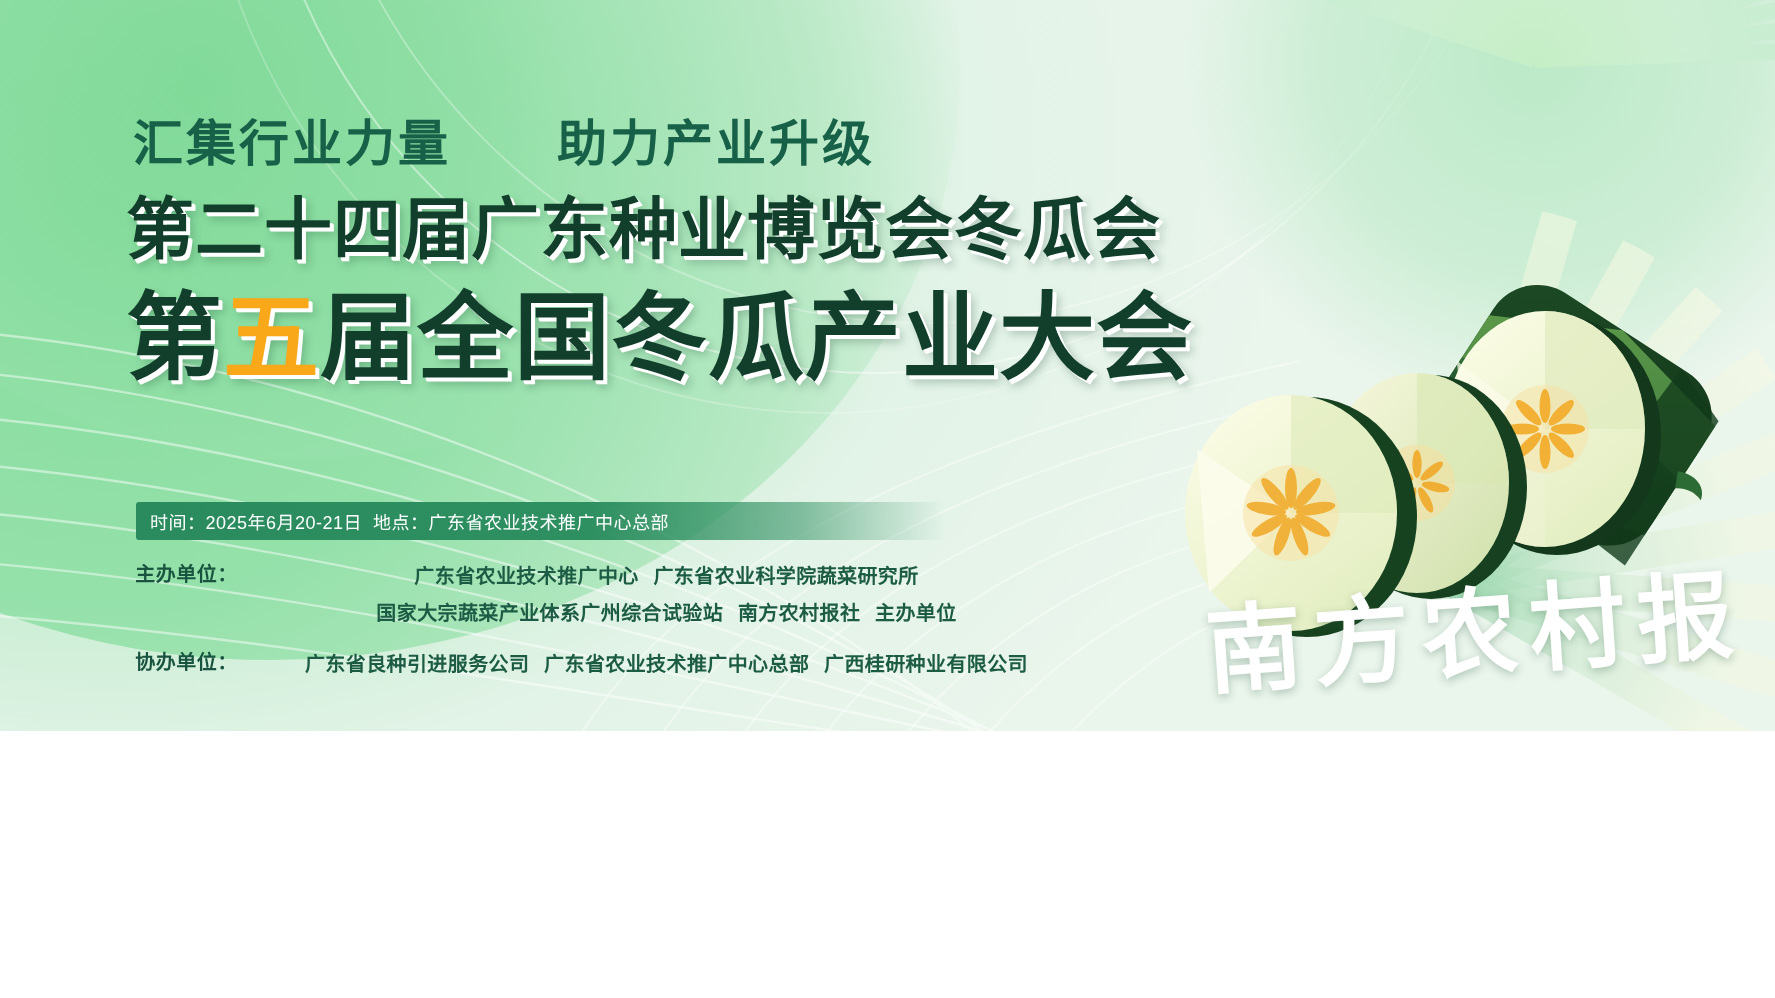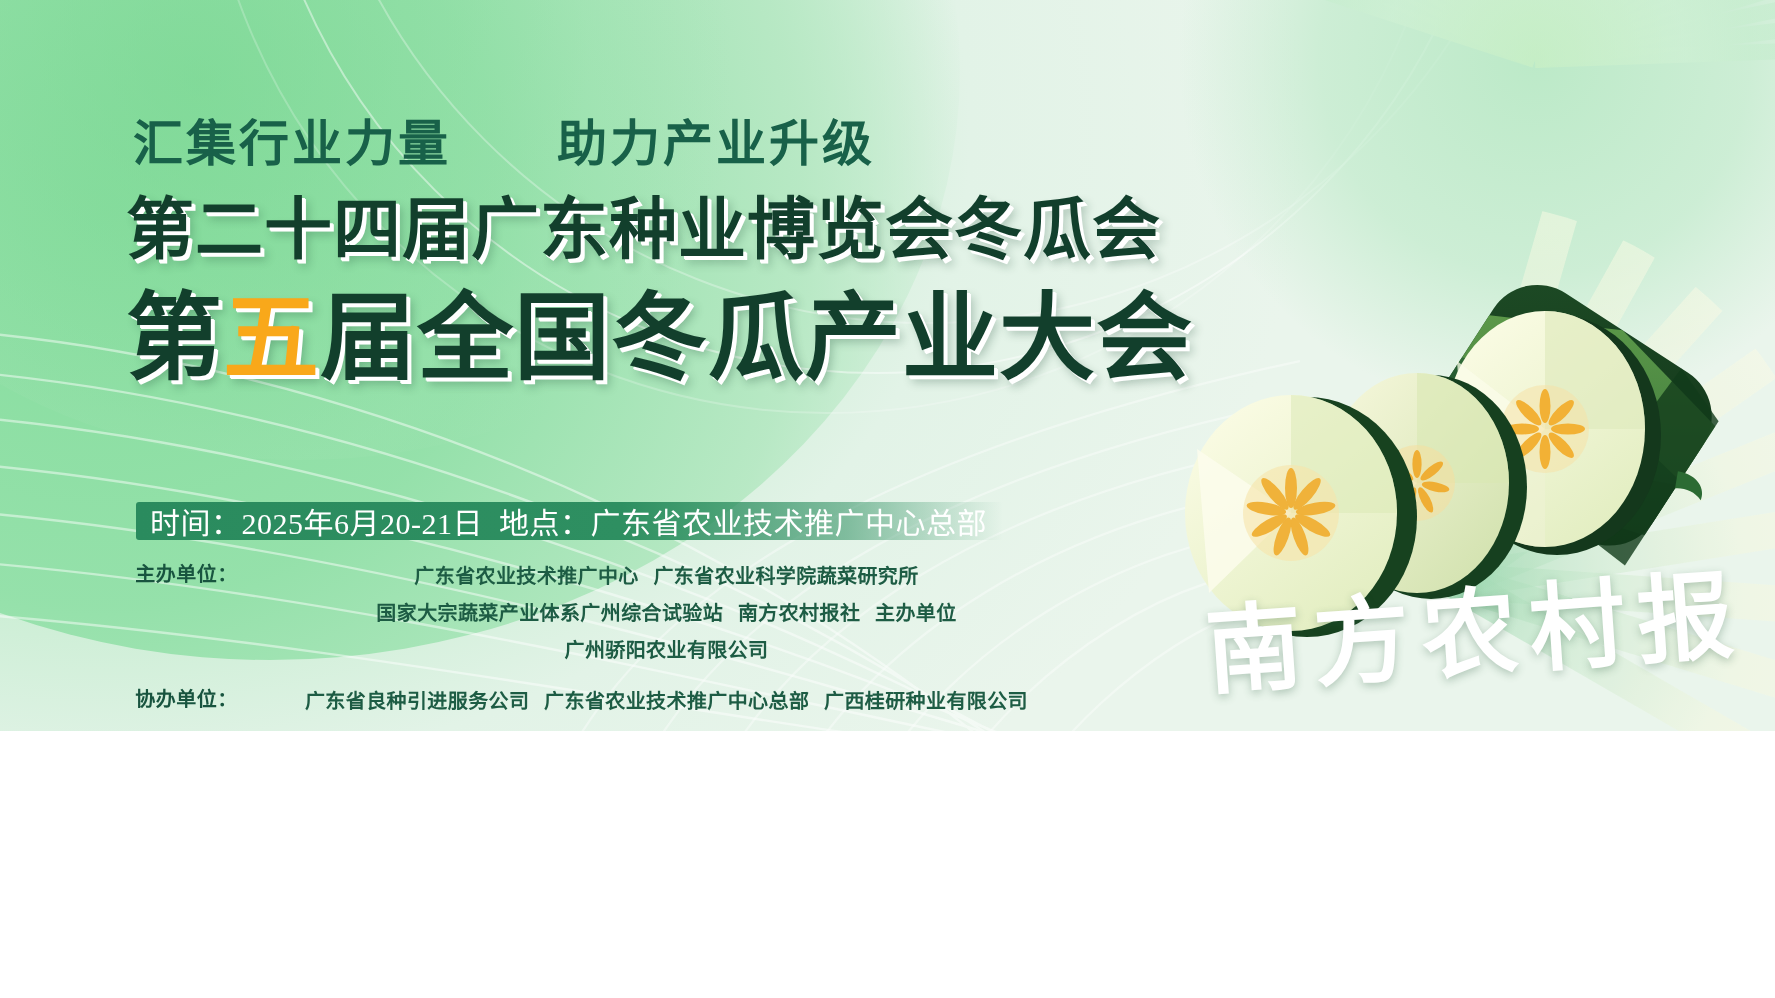--- a/index.html
+++ b/index.html
@@ -119,22 +119,22 @@
   
   .bar{
     position:absolute;left:136px;top:502px;
     height:38px;min-width:780px;
     display:flex;align-items:center;
     padding:0 16px 0 14px;
     background:linear-gradient(90deg,#2a8b5e 0%,#2e8f61 56%,rgba(46,143,97,.55) 82%,rgba(46,143,97,0) 100%);
     border-radius:3px;
   }
   .bar span{
-    color:#ffffff;font-size:30px;font-weight:500;letter-spacing:.5px;
-    font-family:Liberation Serif, serif;white-space:pre;
+    color:#ffffff;font-size:18px;font-weight:500;letter-spacing:.5px;
+    font-family:Liberation Sans, sans-serif;white-space:pre;
   }
 
   
   .orgs{position:absolute;left:134px;top:558px;width:960px;}
   .org-row{display:flex;align-items:flex-start;margin-bottom:14px;}
   .org-label{
     flex:0 0 auto;width:105px;
     font-size:20px;font-weight:700;color:#18543f;letter-spacing:.5px;
     font-family:"DejaVu Sans","Liberation Sans",sans-serif;white-space:pre;
   }
@@ -359,21 +359,20 @@
       <span>时间：2025年6月20-21日  地点：广东省农业技术推广中心总部</span>
     </div>
 
     <div class="orgs">
 
       <div class="org-row">
         <div class="org-label">主办单位：</div>
         <div class="org-lines">
           <div class="org-line">广东省农业技术推广中心  广东省农业科学院蔬菜研究所</div>
           <div class="org-line">国家大宗蔬菜产业体系广州综合试验站  南方农村报社  主办单位</div>
-          <div class="org-line">广州骄阳农业有限公司</div>
         </div>
       </div>
 
       <div class="org-row">
         <div class="org-label">协办单位：</div>
         <div class="org-lines">
           <div class="org-line">广东省良种引进服务公司  广东省农业技术推广中心总部  广西桂研种业有限公司</div>
         </div>
       </div>
 

